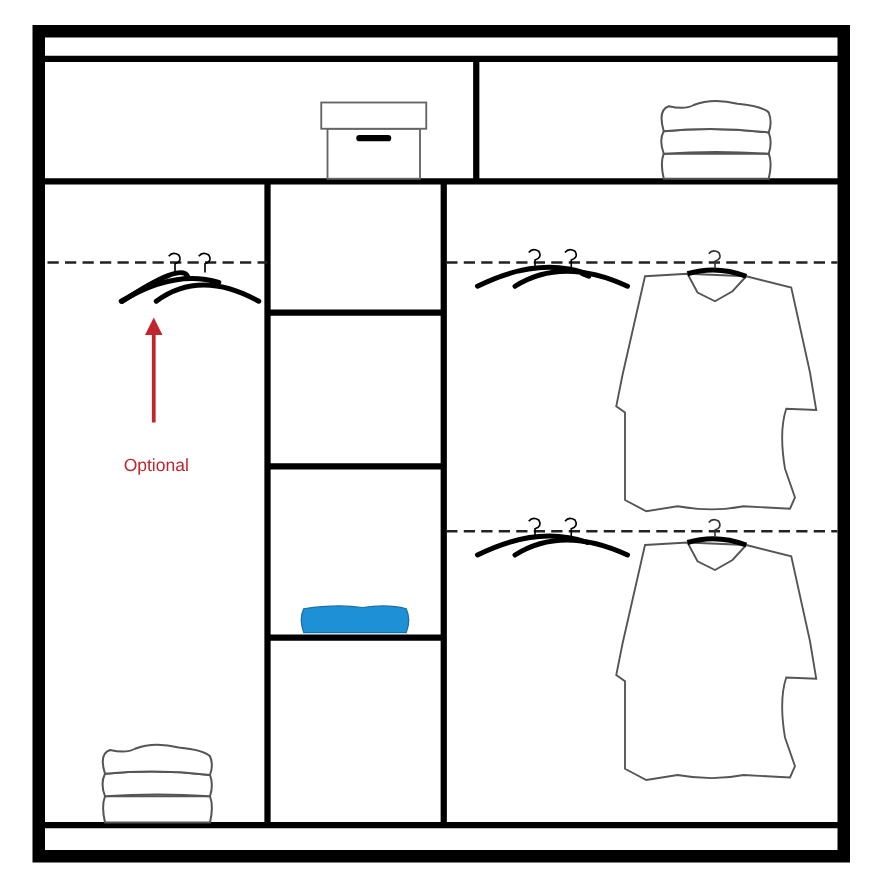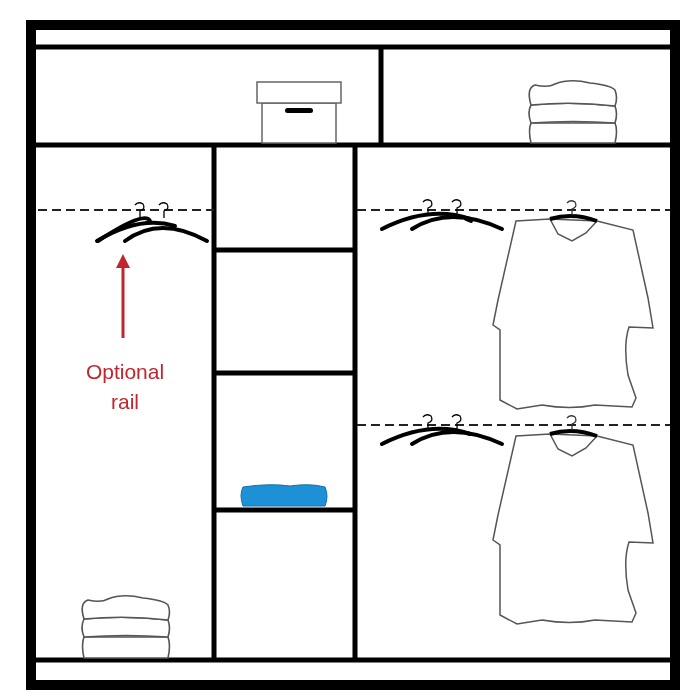--- a/index.html
+++ b/index.html
@@ -1,20 +1,20 @@
 <!DOCTYPE html>
 <html><head>
 <meta charset="utf-8">
 <style>
   html, body { margin: 0; padding: 0; background: #ffffff; }
   body { width: 700px; height: 700px; position: relative; overflow: hidden; font-family: "Liberation Sans", sans-serif; }
   .canvas { position: absolute; left: 0; top: 0; width: 700px; height: 700px; }
   .label {
     position: absolute; left: 60px; top: 357px; width: 130px;
-    text-align: center; color: #c0262d; font-size: 21px; line-height: 30px;
+    text-align: center; color: #c0262d; font-size: 14px; line-height: 30px;
     font-family: "Liberation Sans", sans-serif;
   }
   .label span { display: block; }
 </style>
 </head>
 <body>
 
 <svg class="canvas" viewBox="0 0 700 700" xmlns="http://www.w3.org/2000/svg">
 
   <rect x="31" y="25" width="644" height="660" fill="none" stroke="#000" stroke-width="10"></rect>
@@ -96,14 +96,13 @@
   </g>
 
   <g>
     <line x1="123" y1="338" x2="123" y2="268" stroke="#c0262d" stroke-width="3"></line>
     <polygon points="116,268 130,268 123,254" fill="#c0262d"></polygon>
   </g>
 </svg>
 
 <div class="label">
   <span>Optional</span>
-  <span>rail</span>
 </div>
 
 </body></html>

